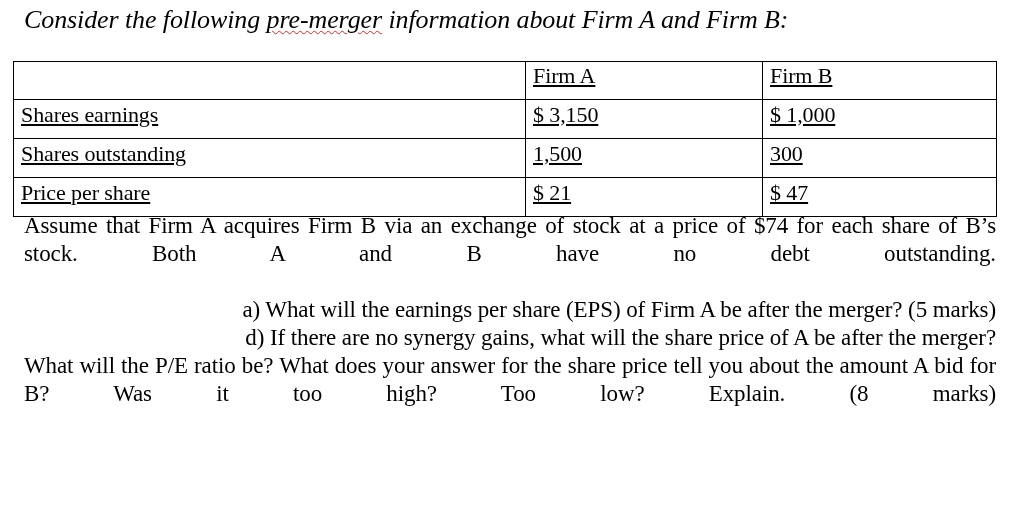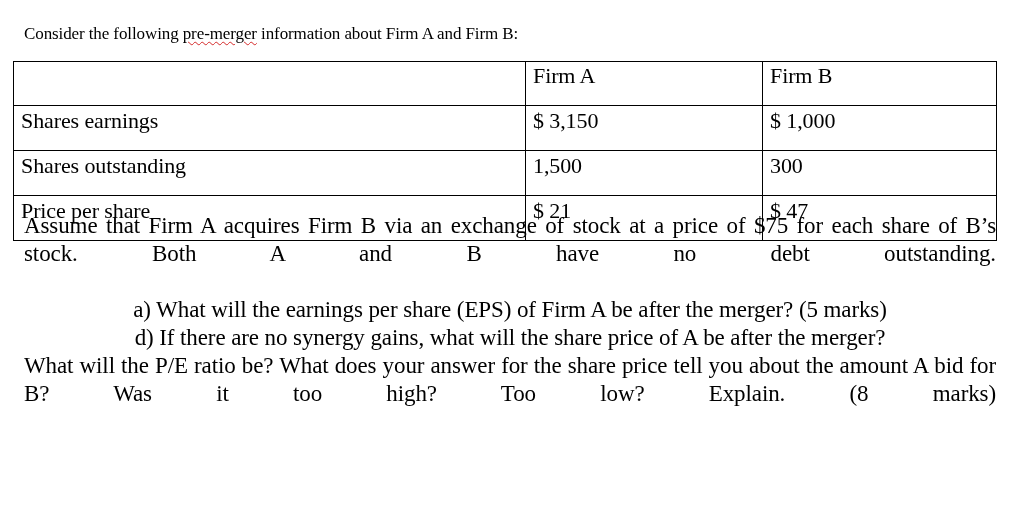--- a/index.html
+++ b/index.html
@@ -20,50 +20,52 @@
     left: 0;
     top: 0;
     width: 1021px;
     height: 528px;
   }
 
   
   .intro {
     position: absolute;
     left: 24px;
-    top: 20px;
+    top: 6px;
     width: 972px;
-    font-size: 17px;
+    font-size: 26px;
     line-height: 28px;
     white-space: nowrap;
     letter-spacing: -0.1px;
+    font-style: italic;
   }
   .spell-error {
     text-decoration: underline wavy #d42a2a;
     text-decoration-thickness: 1px;
     text-underline-offset: 2px;
   }
 
   
   .data-table {
     position: absolute;
     left: 13px;
     top: 61px;
     width: 983px;
     border-collapse: collapse;
     table-layout: fixed;
     font-size: 22px;
   }
   .data-table td {
     border: 1.4px solid #000000;
-    padding: 1px 0 16px 7px;
+    padding: 1px 0 10px 7px;
     height: 27px;
     vertical-align: middle;
     line-height: 26px;
     letter-spacing: -0.1px;
+    text-decoration: underline;
   }
   .col-label   { width: 512px; }
   .col-firm-a  { width: 237px; }
   .col-firm-b  { width: 234px; }
   .head-row td { height: 26px; }
 
   
   .body-block {
     position: absolute;
     left: 24px;
@@ -72,21 +74,21 @@
     font-size: 23px;
     line-height: 28px;
     letter-spacing: -0.1px;
   }
   .para {
     margin: 0;
     text-align: justify;
     text-justify: inter-word;
   }
   .para.no-justify {
-    text-align: center;
+    text-align: right;
   }
   .para::after {
     content: "";
     display: inline-block;
     width: 100%;
   }
   .para.no-justify::after { display: none; }
 </style>
 </head>
 <body>
@@ -119,19 +121,19 @@
       </tr>
       <tr>
         <td>Price per share</td>
         <td>$ 21</td>
         <td>$ 47</td>
       </tr>
     </tbody>
   </table>
 
   <div class="body-block">
-    <p class="para">Assume that Firm A acquires Firm B via an exchange of stock at a price of $75 for each share of B’s stock. Both A and B have no debt outstanding.</p>
+    <p class="para">Assume that Firm A acquires Firm B via an exchange of stock at a price of $74 for each share of B’s stock. Both A and B have no debt outstanding.</p>
     <p class="para no-justify">a) What will the earnings per share (EPS) of Firm A be after the merger? (5 marks)</p>
     <p class="para no-justify">d) If there are no synergy gains, what will the share price of A be after the merger?</p>
     <p class="para">What will the P/E ratio be? What does your answer for the share price tell you about the amount A bid for B? Was it too high? Too low? Explain. (8 marks)</p>
   </div>
 
 </div>
 
 </body></html>

